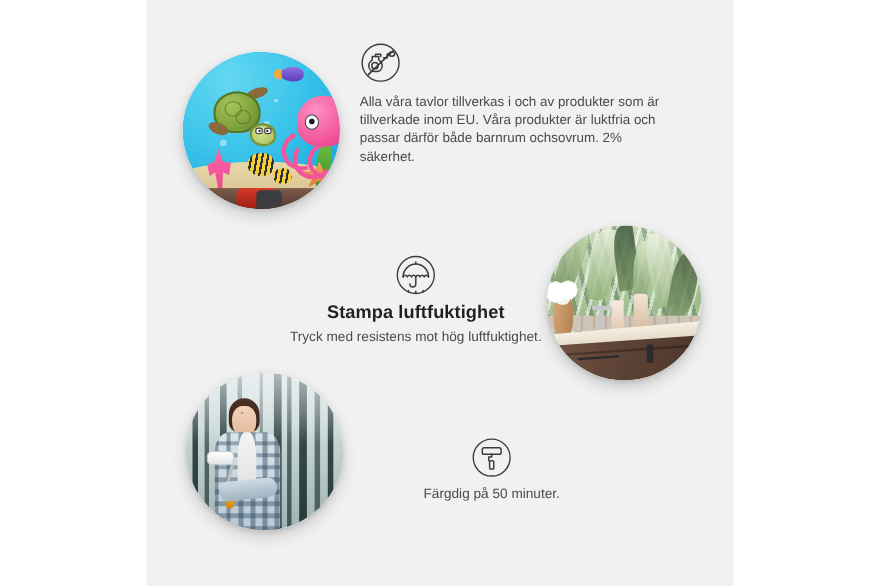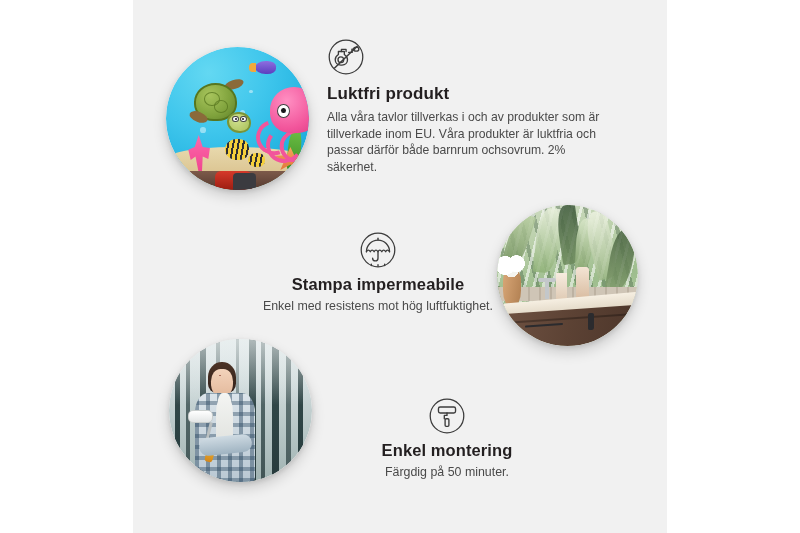--- a/index.html
+++ b/index.html
@@ -390,21 +390,20 @@
             <path d="M17.4 34.2c-4.1 0-7-2.9-7-6.7 0-3.1 2-5.3 4-6.6V17h7.5v3.9c2 1.3 4 3.5 4 6.6 0 3.8-2.9 6.7-7 6.7z"></path>
             <path d="M18.2 17v-2.6h5.9V17"></path>
             <path d="M27.3 18.2h4.2"></path>
             <path d="M31.5 18.2v-4.1h3.3"></path>
             <ellipse cx="36.9" cy="14.1" rx="3.3" ry="2.5"></ellipse>
             <circle cx="17.5" cy="27.4" r="3.6"></circle>
             <path d="M9.6 37.9 38.2 10.4" stroke-width="1.9"></path>
           </svg>
         </span>
       </div>
-      <h2 class="f-title">Luktfri produkt</h2>
       <p class="f-body">Alla våra tavlor tillverkas i och av produkter som är tillverkade inom EU. Våra produkter är luktfria och passar därför både barnrum ochsovrum. 2% säkerhet.</p>
     </div>
 
     <div class="photo-circle" id="photo-bath">
       <div class="photo-inner">
         <div class="bath-wall">
           <div class="leaf l3"></div>
           <div class="leaf l1"></div>
           <div class="leaf l2"></div>
           <div class="leaf l6"></div>
@@ -432,22 +431,22 @@
           <svg class="icon-svg" width="38" height="38" viewBox="0 0 48 48" fill="none" stroke="#3c3c3c" stroke-width="1.7" stroke-linecap="round" stroke-linejoin="round">
             <circle cx="24" cy="24" r="21.2" stroke-width="1.6"></circle>
             <path d="M9.4 26.2c0-8.1 6.5-14.7 14.6-14.7s14.6 6.6 14.6 14.7"></path>
             <path d="M9.4 26.2c1.3-2.6 3.3-2.6 4.9 0 1.2-2.6 3.2-2.6 4.8 0 1.3-2.6 3.3-2.6 4.9 0 1.2-2.6 3.2-2.6 4.8 0 1.3-2.6 3.3-2.6 4.9 0 1.2-2.6 3.2-2.6 4.8 0"></path>
             <path d="M24 11.5V9"></path>
             <path d="M24 26.2v8.1c0 1.9-1.5 3.4-3.4 3.4s-3.4-1.5-3.4-3.4"></path>
             <path d="M15.6 41.8v1.8M24 42.6v1.8M32.4 41.8v1.8"></path>
           </svg>
         </span>
       </div>
-      <h2 class="f-title">Stampa impermeabile</h2>
-      <p class="f-body">Enkel med resistens mot hög luftfuktighet.</p>
+      <h2 class="f-title">Stampa luftfuktighet</h2>
+      <p class="f-body">Tryck med resistens mot hög luftfuktighet.</p>
     </div>
 
     <div class="photo-circle" id="photo-forest">
       <div class="photo-inner">
         <div class="forest-bg">
           <div class="tree t1"></div>
           <div class="tree t2"></div>
           <div class="tree t3"></div>
           <div class="tree t4"></div>
           <div class="tree t10"></div>
@@ -477,18 +476,17 @@
       <div class="icon-wrap">
         <span>
           <svg class="icon-svg" width="38" height="38" viewBox="0 0 48 48" fill="none" stroke="#3c3c3c" stroke-width="1.7" stroke-linecap="round" stroke-linejoin="round">
             <circle cx="24" cy="24" r="21.2" stroke-width="1.6"></circle>
             <rect x="13.2" y="12.6" width="21.6" height="7.6" rx="2.2"></rect>
             <path d="M24 20.2v3.1h-3.4v4.2"></path>
             <rect x="21.6" y="27.5" width="4.8" height="9.6" rx="1.3"></rect>
           </svg>
         </span>
       </div>
-      <h2 class="f-title">Enkel montering</h2>
       <p class="f-body">Färgdig på 50 minuter.</p>
     </div>
 
   </div>
 </div>
 
 </body></html>

